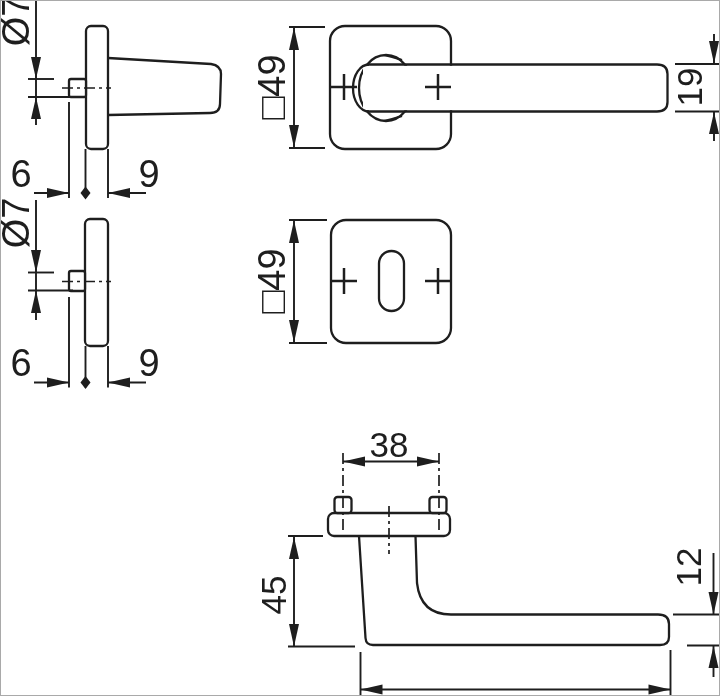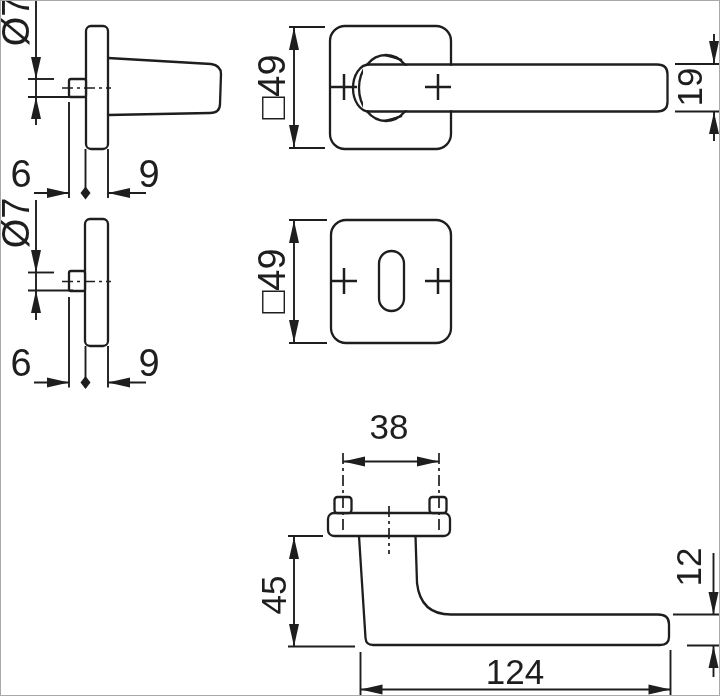--- a/index.html
+++ b/index.html
@@ -165,18 +165,17 @@
 
   <div class="lbl rot" style="left:271px;top:86px;">□49</div>
   <div class="lbl rot sm" style="left:688px;top:86px;">19</div>
 
   <div class="lbl rot" style="left:15px;top:222px;">Ø7</div>
   <div class="lbl" style="left:20px;top:362px;">6</div>
   <div class="lbl" style="left:148px;top:362px;">9</div>
 
   <div class="lbl rot" style="left:271px;top:280px;">□49</div>
 
-  <div class="lbl sm" style="left:388px;top:425px;">38</div>
+  <div class="lbl sm" style="left:388px;top:443px;">38</div>
   <div class="lbl rot sm" style="left:272px;top:594px;">45</div>
   <div class="lbl rot sm" style="left:687px;top:566px;">12</div>
-  <div class="lbl sm" style="left:514px;top:670px;">124</div>
 
 </div>
 
 </body></html>

